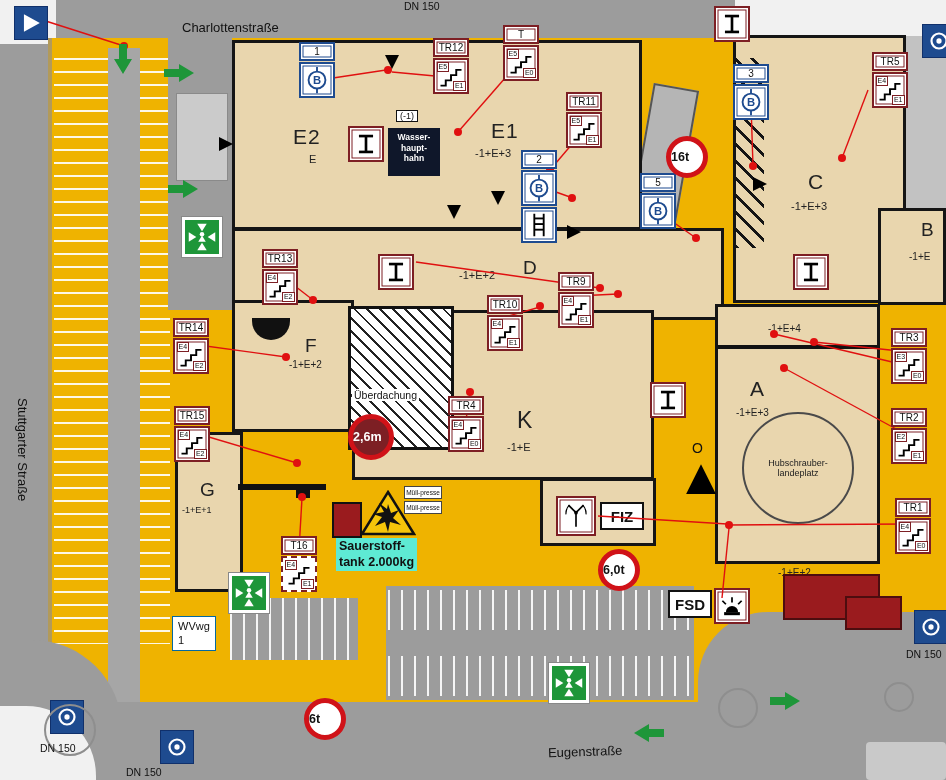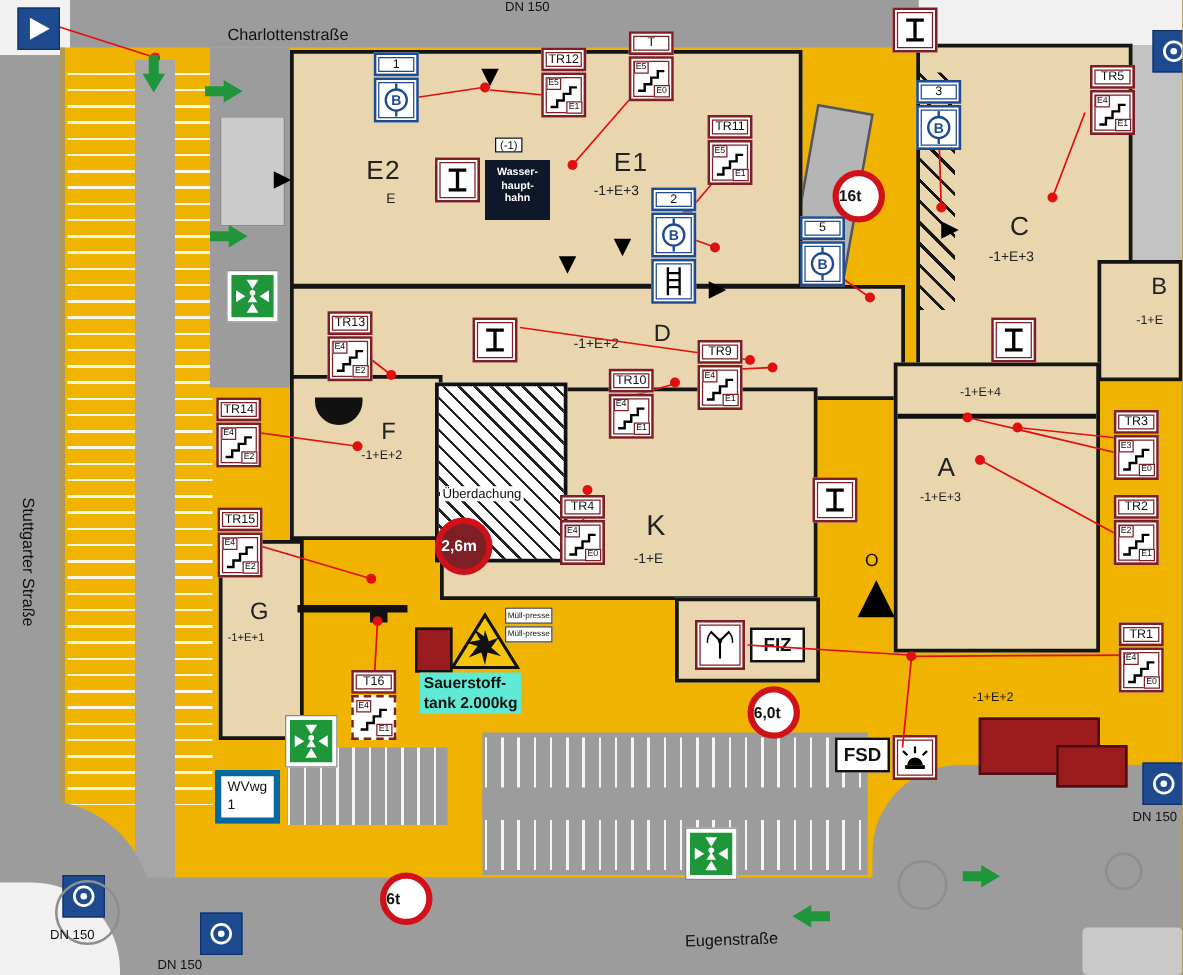--- a/index.html
+++ b/index.html
@@ -42,21 +42,21 @@
   .ga{position:absolute;width:30px;height:18px}
   .ga svg{display:block}
   .ga-down svg{transform:rotate(90deg)}
   .ga-left svg{transform:rotate(180deg)}
   .tri{position:absolute;line-height:0}
   .tri svg{display:block}
   .tri-down svg{transform:rotate(90deg)}
   .tri-up svg{transform:rotate(-90deg)}
   .tree{position:absolute;border:2px solid #8e8e8e;border-radius:50%}
   .muell{position:absolute;width:38px;height:13px;background:#fff;border:1px solid #444;font-size:6.5px;display:flex;align-items:center;justify-content:center;color:#111;white-space:nowrap}
-  .wvwg{position:absolute;background:#fff;border:5px solid #0369a1;font-size:11px;padding:2px 5px;color:#111;line-height:1.3}
+  .wvwg{position:absolute;background:#fff;border:1px solid #0369a1;font-size:11px;padding:2px 5px;color:#111;line-height:1.3}
   .wasserbox{position:absolute;background:#0f172a;color:#fff;font-size:8.5px;font-weight:bold;text-align:center;line-height:1.25;padding-top:4px}
   .levelbox{position:absolute;background:#fff;border:1px solid #111;font-size:9px;color:#111;padding:0 3px}
   .o2label{position:absolute;background:#5eead4;font-size:12.5px;font-weight:bold;color:#111;line-height:1.25;padding:1px 3px;white-space:nowrap}
   .olabel{position:absolute;color:#111;font-size:14px}
 </style>
 </head>
 <body>
 
 <div id="canvas">
 
@@ -113,37 +113,41 @@
     <span class="sublab" style="left:54px;top:56px;font-size:10px">-1+E+2</span>
   </div>
 
   <div class="bld" style="left:352px;top:310px;width:302px;height:170px">
     <span class="bldlab" style="left:162px;top:94px;font-size:23px">K</span>
     <span class="sublab" style="left:152px;top:128px">-1+E</span>
   </div>
 
   <div class="bld" style="left:540px;top:478px;width:116px;height:68px"></div>
 
-  <div class="bld" style="left:715px;top:290px;width:165px;height:232px">
+  <div class="bld" style="left:715px;top:304px;width:165px;height:260px">
     <span class="sublab" style="left:50px;top:16px;font-size:10px">-1+E+4</span>
     <div class="L" style="left:0;top:38px;width:159px;height:4px;background:#111"></div>
     <span class="bldlab" style="left:32px;top:70px">A</span>
     <span class="sublab" style="left:18px;top:100px;font-size:10px">-1+E+3</span>
     <span class="sublab" style="left:60px;top:260px;font-size:10px">-1+E+2</span>
   </div>
 
   <div class="bld" style="left:175px;top:432px;width:68px;height:160px">
     <span class="bldlab" style="left:22px;top:44px;font-size:19px">G</span>
     <span class="sublab" style="left:4px;top:70px;font-size:9px">-1+E+1</span>
   </div>
 
   <div class="canopy" style="left:348px;top:306px;width:106px;height:144px">
     <span class="canopy-label">Überdachung</span>
   </div>
 
+  <div class="helipad" style="left:742px;top:412px;width:112px;height:112px">
+    <span>Hubschrauber-</span>
+    <span>landeplatz</span>
+  </div>
 
   <div class="darkred" style="left:783px;top:574px;width:97px;height:46px"></div>
   <div class="darkred" style="left:845px;top:596px;width:57px;height:34px"></div>
 
   <div class="darkred" style="left:332px;top:502px;width:30px;height:36px;border:2px solid #111"></div>
   <div class="L" style="left:252px;top:318px;width:38px;height:22px;background:#111;border-radius:0 0 19px 19px"></div>
   <div class="L" style="left:238px;top:484px;width:88px;height:6px;background:#111"></div>
   <div class="L" style="left:296px;top:486px;width:14px;height:12px;background:#111"></div>
 
   <div class="wasserbox" style="left:388px;top:128px;width:52px;height:48px">
@@ -349,21 +353,21 @@
       <div class="sign" style="left: 891px; top: 328px;">
       <div class="sign-id">TR3</div>
       <div class="sign-box">
         <span class="fl tl">E3</span>
         <svg width="28" height="28" viewBox="0 0 32 32">
           <path d="M4,27 h6 v-6 h6 v-6 h6 v-6 h6" fill="none" stroke="#000" stroke-width="2.2"></path>
         </svg>
         <span class="fl br">E0</span>
       </div>
     </div>
-      <div class="sign" style="left: 891px; top: 396px;">
+      <div class="sign" style="left: 891px; top: 408px;">
       <div class="sign-id">TR2</div>
       <div class="sign-box">
         <span class="fl tl">E2</span>
         <svg width="28" height="28" viewBox="0 0 32 32">
           <path d="M4,27 h6 v-6 h6 v-6 h6 v-6 h6" fill="none" stroke="#000" stroke-width="2.2"></path>
         </svg>
         <span class="fl br">E1</span>
       </div>
     </div>
       <div class="sign" style="left: 884px; top: 498px; margin-left: 11px;">

